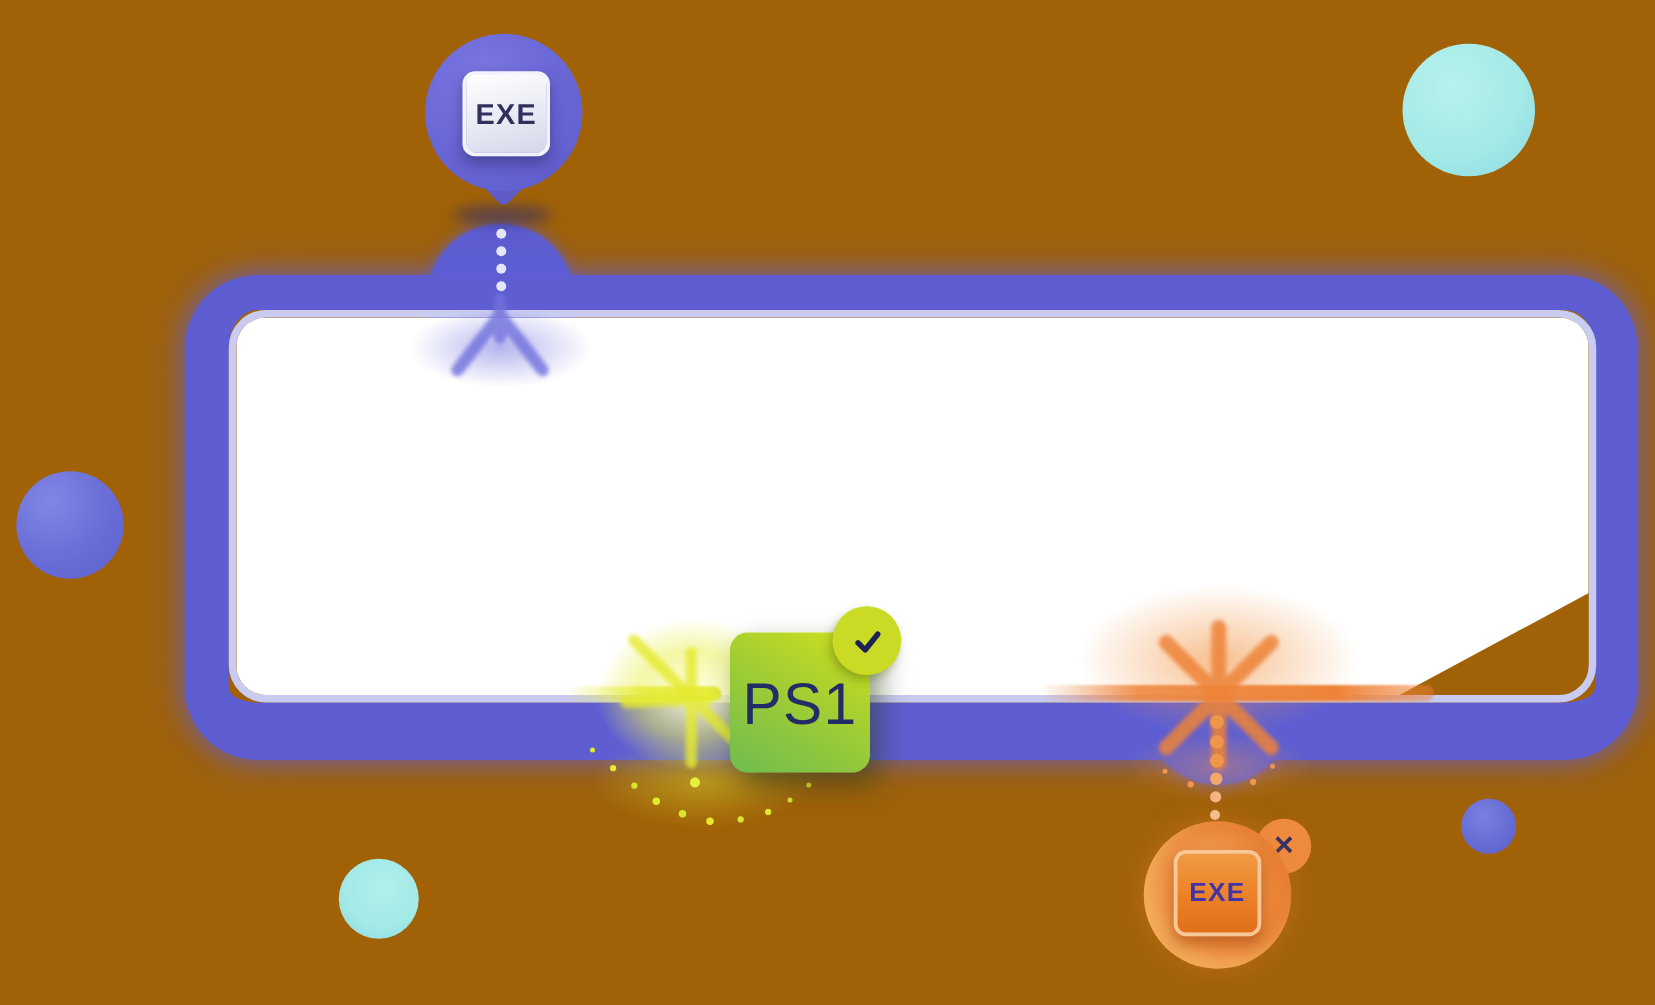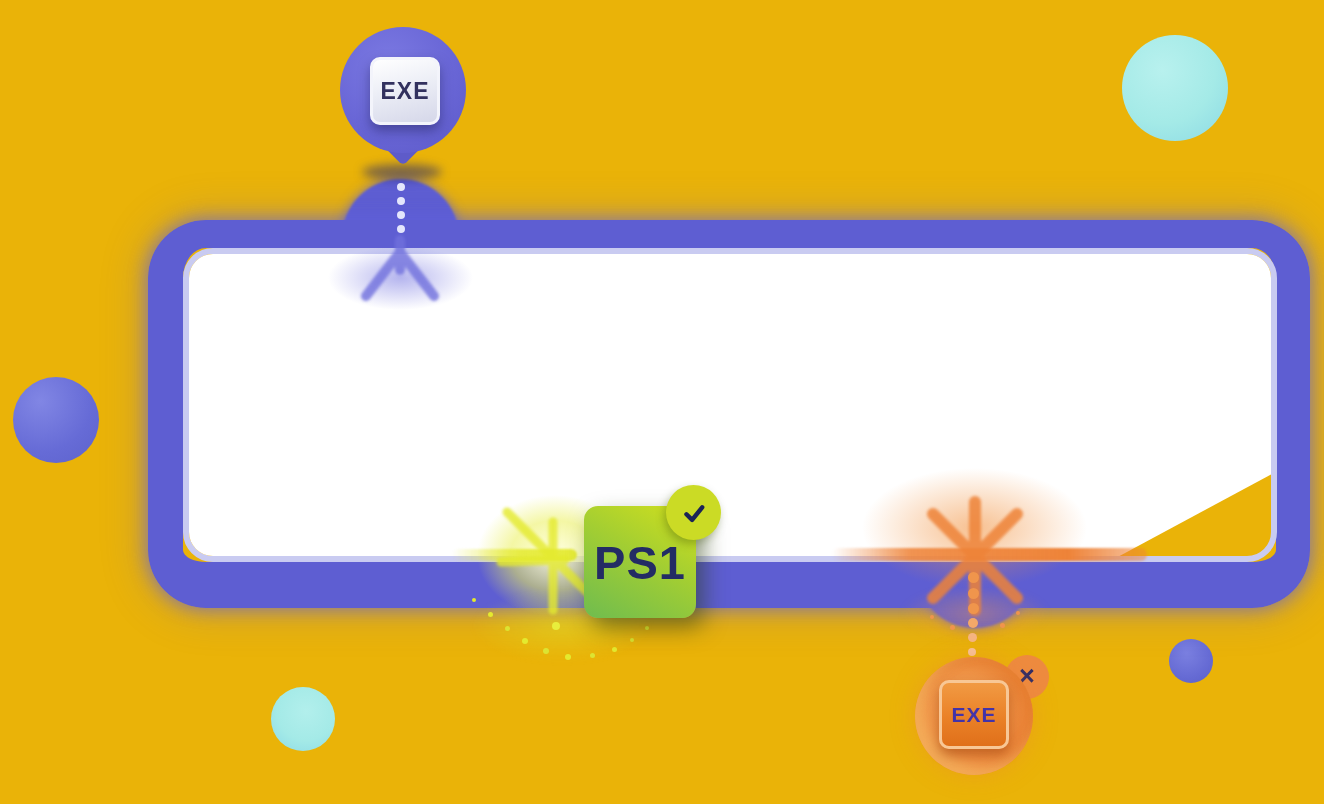--- a/index.html
+++ b/index.html
@@ -1,16 +1,16 @@
 <!DOCTYPE html>
 <html><head>
 <meta charset="utf-8">
 <style>
   html,body{margin:0;padding:0;background:#000;}
-  .canvas{position:relative;width:1324px;height:804px;background:#eab308;overflow:hidden;
+  .canvas{position:relative;width:1324px;height:804px;background:#a16207;overflow:hidden;
           font-family:"Liberation Sans",sans-serif;}
   .abs{position:absolute;}
 
   
   .circle{position:absolute;border-radius:50%;}
   .c-cyan-lg{left:1122px;top:35px;width:106px;height:106px;
     background:radial-gradient(circle at 38% 33%,#b8f1ee 0%,#a4eae7 55%,#8bd9e4 100%);}
   .c-purple-md{left:13px;top:377px;width:86px;height:86px;
     background:radial-gradient(circle at 32% 28%,#8186e4 0%,#666bd6 60%,#5d62cc 100%);}
   .c-cyan-sm{left:271px;top:687px;width:64px;height:64px;
@@ -73,21 +73,21 @@
     background:linear-gradient(to right,rgba(228,234,48,0),rgba(228,234,48,.85) 55%,rgba(228,234,48,.95));}
   .streak-orange{left:832px;top:548px;width:315px;height:13px;
     background:linear-gradient(to right,rgba(238,131,56,0),rgba(238,131,56,.85) 25%,#ee8338 75%,rgba(238,131,56,.45));}
   .spk{position:absolute;border-radius:50%;z-index:7;}
 
   
   .ps1{left:584px;top:506px;width:112px;height:112px;border-radius:14px;z-index:9;
     background:linear-gradient(210deg,#d2e01d 0%,#a3ce32 45%,#6fbc4f 100%);
     display:flex;align-items:center;justify-content:center;
     box-shadow:8px 10px 22px rgba(40,60,10,.5);}
-  .ps1 span{font-size:47px;font-weight:700;color:#232c64;letter-spacing:1px;}
+  .ps1 span{font-size:47px;font-weight:400;color:#232c64;letter-spacing:1px;}
   .check-circle{left:666px;top:485px;width:55px;height:55px;border-radius:50%;z-index:10;
     background:#cbdb25;display:flex;align-items:center;justify-content:center;
     box-shadow:-2px 4px 8px rgba(60,80,10,.35);}
 
   
   .o-circle{left:915px;top:657px;width:118px;height:118px;border-radius:50%;z-index:9;
     background:radial-gradient(circle at 42% 36%,#f3a053 0%,#ee8a3e 60%,#ec8136 100%);
     box-shadow:inset 9px -9px 14px rgba(247,201,112,.55),
                inset -8px 10px 16px rgba(216,103,22,.35),
                0 0 24px rgba(236,129,54,.35);}

